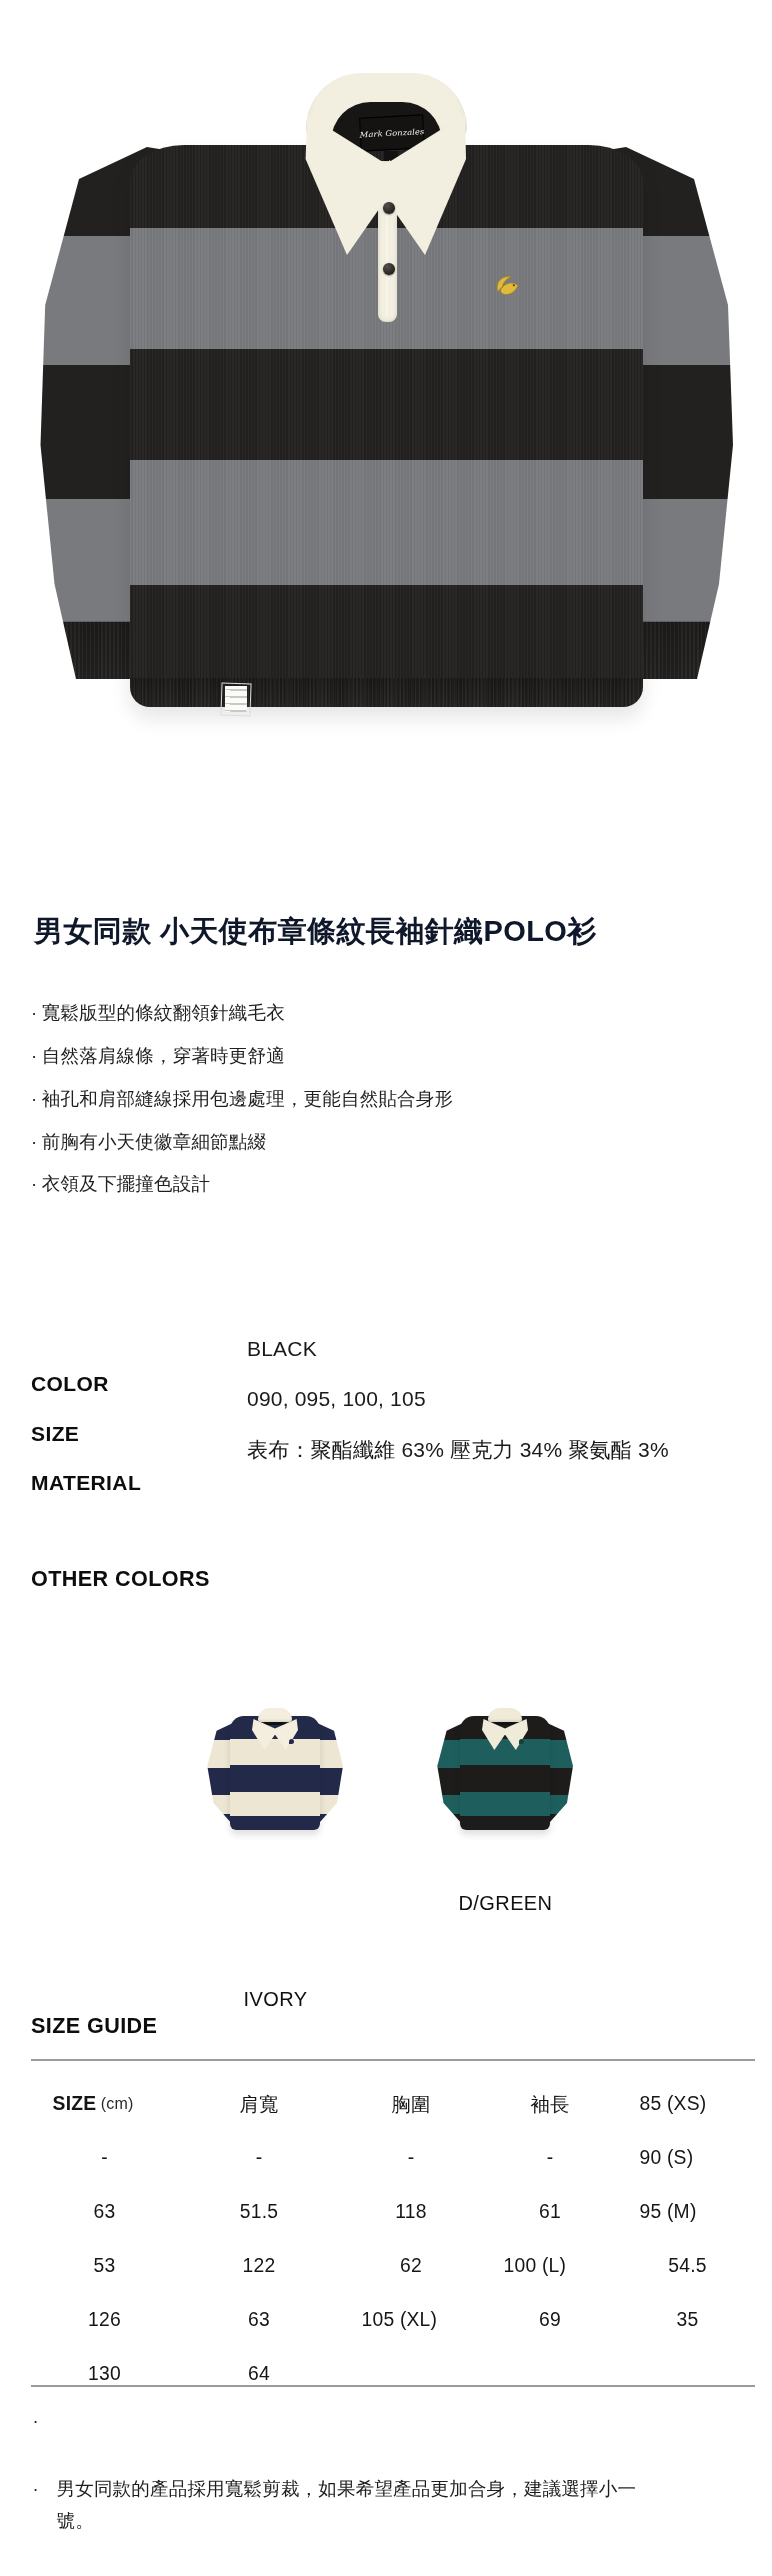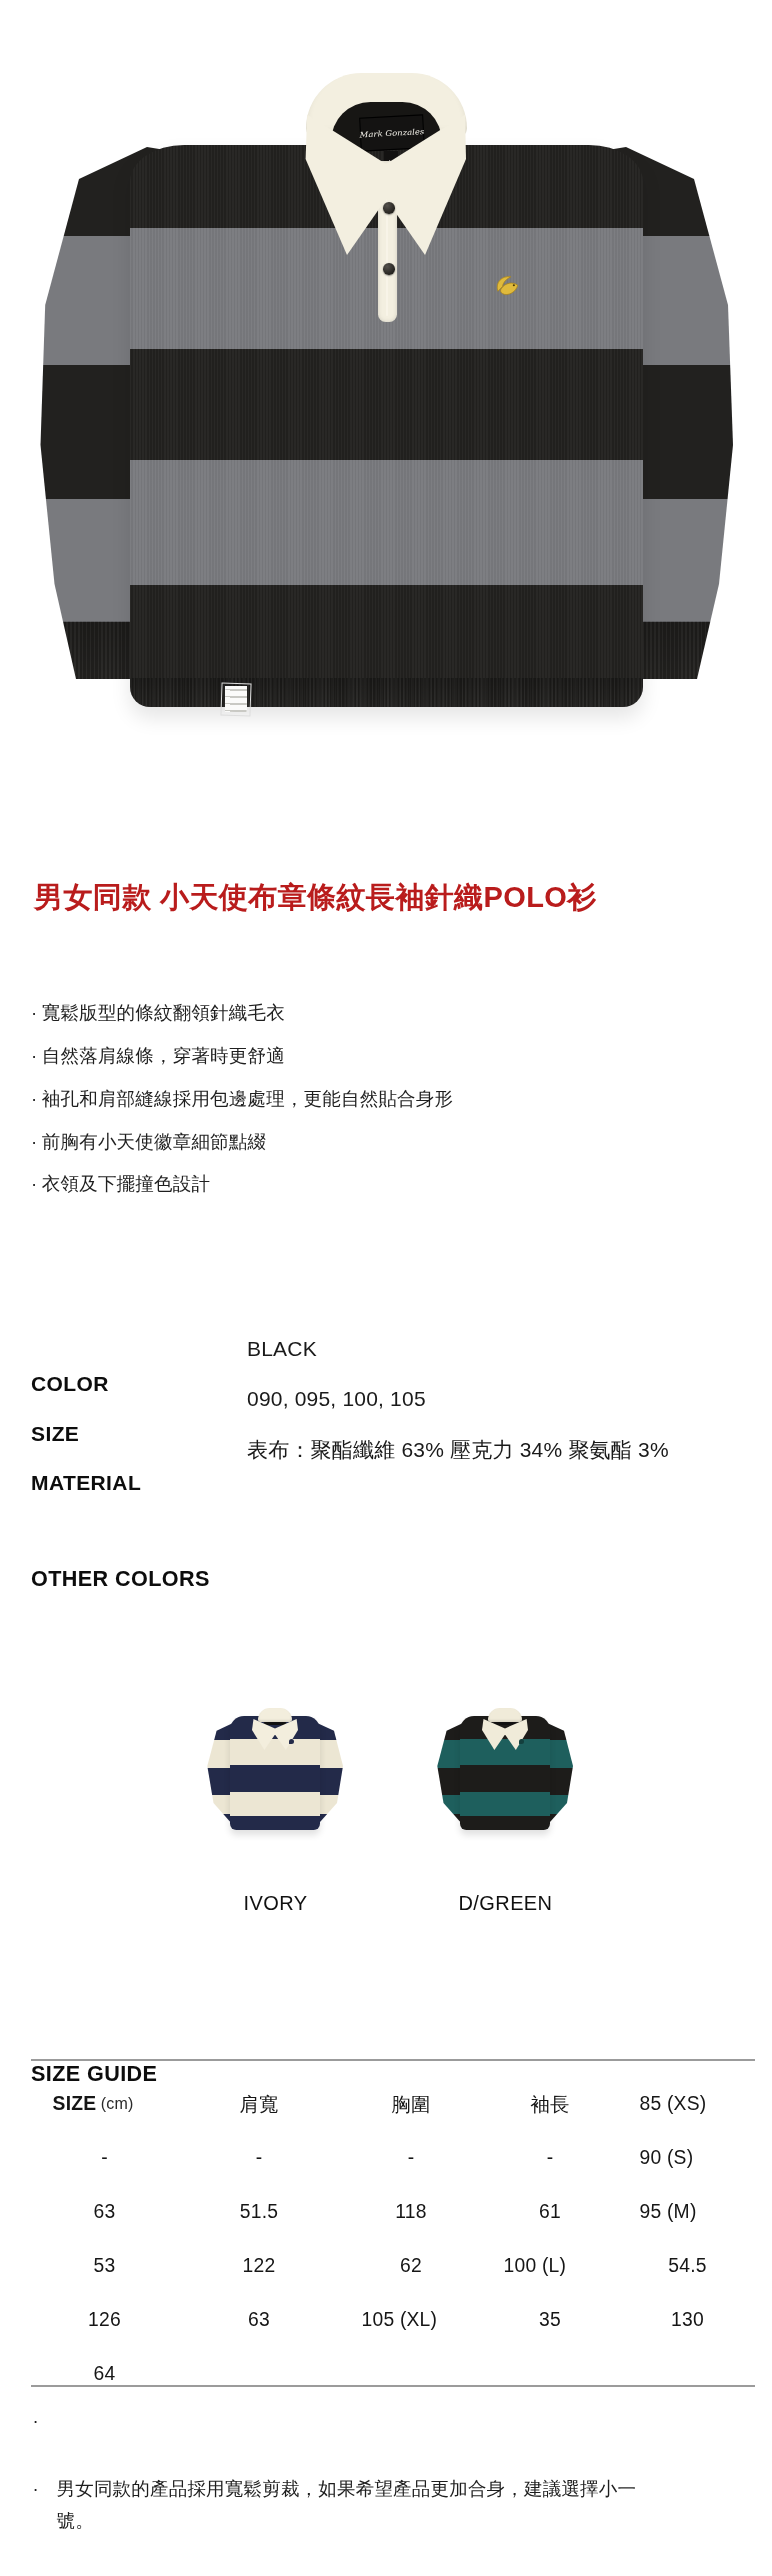--- a/index.html
+++ b/index.html
@@ -44,21 +44,21 @@
   .wing-l{left:301px;top:99px;width:85px;height:164px;
     clip-path:polygon(6.2px 15.5px,85px 65px,85px 100px,46px 156px,4.6px 60px);}
   .wing-r{left:386px;top:99px;width:85px;height:164px;
     clip-path:polygon(79px 15.5px,0 65px,0 100px,39px 156px,80px 60px);}
   .chest-logo{position:absolute;left:491px;top:272px;width:32px;height:31px;}
   .hem-tag{position:absolute;left:221px;top:683px;width:21.6px;height:26px;background:#fbfbfa;border:0.8px solid #ddd;
     transform:rotate(2deg);
     background-image:repeating-linear-gradient(to bottom,transparent 0 5.4px,#c9c9c4 5.4px 7px);background-clip:content-box;padding:2.3px 3.1px;}
 
   
-  .title{position:absolute;left:34px;top:881px;font-size:29px;font-weight:bold;letter-spacing:0.4px;color:#b91c1c;line-height:1.15;}
+  .title{position:absolute;left:34px;top:915px;font-size:29px;font-weight:bold;letter-spacing:0.4px;color:#0f172a;line-height:1.15;}
   .feature{position:absolute;left:31px;font-size:18.5px;color:#1f1f1f;line-height:1.2;letter-spacing:0.2px;}
   .feature .dot{display:inline-block;width:10.8px;color:#1f1f1f;}
   .spec-row{position:absolute;left:31px;width:711px;}
   .spec-label{position:absolute;left:0;top:0;font-size:21px;font-weight:bold;letter-spacing:0.4px;color:#0d0d0d;margin-top:35px;}
   .spec-value{position:absolute;left:216px;top:0;font-size:21px;color:#1a1a1a;letter-spacing:0.2px;white-space:nowrap;}
   .section-heading{position:absolute;left:31px;font-size:21.6px;font-weight:bold;letter-spacing:0.4px;color:#0d0d0d;}
 
   
   .swatch{position:absolute;width:155px;height:170px;cursor:pointer;}
   .msw{position:absolute;}
@@ -180,24 +180,24 @@
   <div class="swatch" style="left: 428px; top: 1677px; --dark: #1d1c1a; --light: #1e5f5d; --collar: #f0ebd9; --logo: #143f3e;">
     <div class="msw msw-sleeve-l"></div>
     <div class="msw msw-sleeve-r"></div>
     <div class="msw msw-body"></div>
     <div class="msw msw-neck"></div>
     <div class="msw msw-collar-band"></div>
     <div class="msw msw-wing-l"></div>
     <div class="msw msw-wing-r"></div>
     <div class="msw msw-logo"></div>
   </div>
-  <div class="swatch-label" style="left:198px;top:1892px;">IVORY</div>
+  <div class="swatch-label" style="left:198px;top:1988px;">IVORY</div>
   <div class="swatch-label" style="left:428px;top:1892px;">D/GREEN</div>
 
-  <div class="section-heading" style="top:2013px;margin-top:48px;">SIZE GUIDE</div>
+  <div class="section-heading" style="top:2013px;">SIZE GUIDE</div>
   <div class="rule" style="top:2059px;"></div>
 
   <div class="sg-grid">
 
     <div class="sg-cell lbl sg-head">
       <span>SIZE</span>
       <span class="sub">(cm)</span>
     </div>
     <div class="sg-cell">肩寬</div>
     <div class="sg-cell">胸圍</div>
@@ -219,20 +219,21 @@
     <div class="sg-cell">53</div>
     <div class="sg-cell">122</div>
     <div class="sg-cell">62</div>
 
     <div class="sg-cell lbl sg-row-label">100 (L)</div>
     <div class="sg-cell">54.5</div>
     <div class="sg-cell">126</div>
     <div class="sg-cell">63</div>
 
     <div class="sg-cell lbl sg-row-label">105 (XL)</div>
+    <div class="sg-cell">69</div>
     <div class="sg-cell">35</div>
     <div class="sg-cell">130</div>
     <div class="sg-cell">64</div>
   </div>
 
   <div class="rule" style="top:2385px;"></div>
 
   <div class="note" style="top:2405px;">
     <span class="marker">·</span>
   </div>

